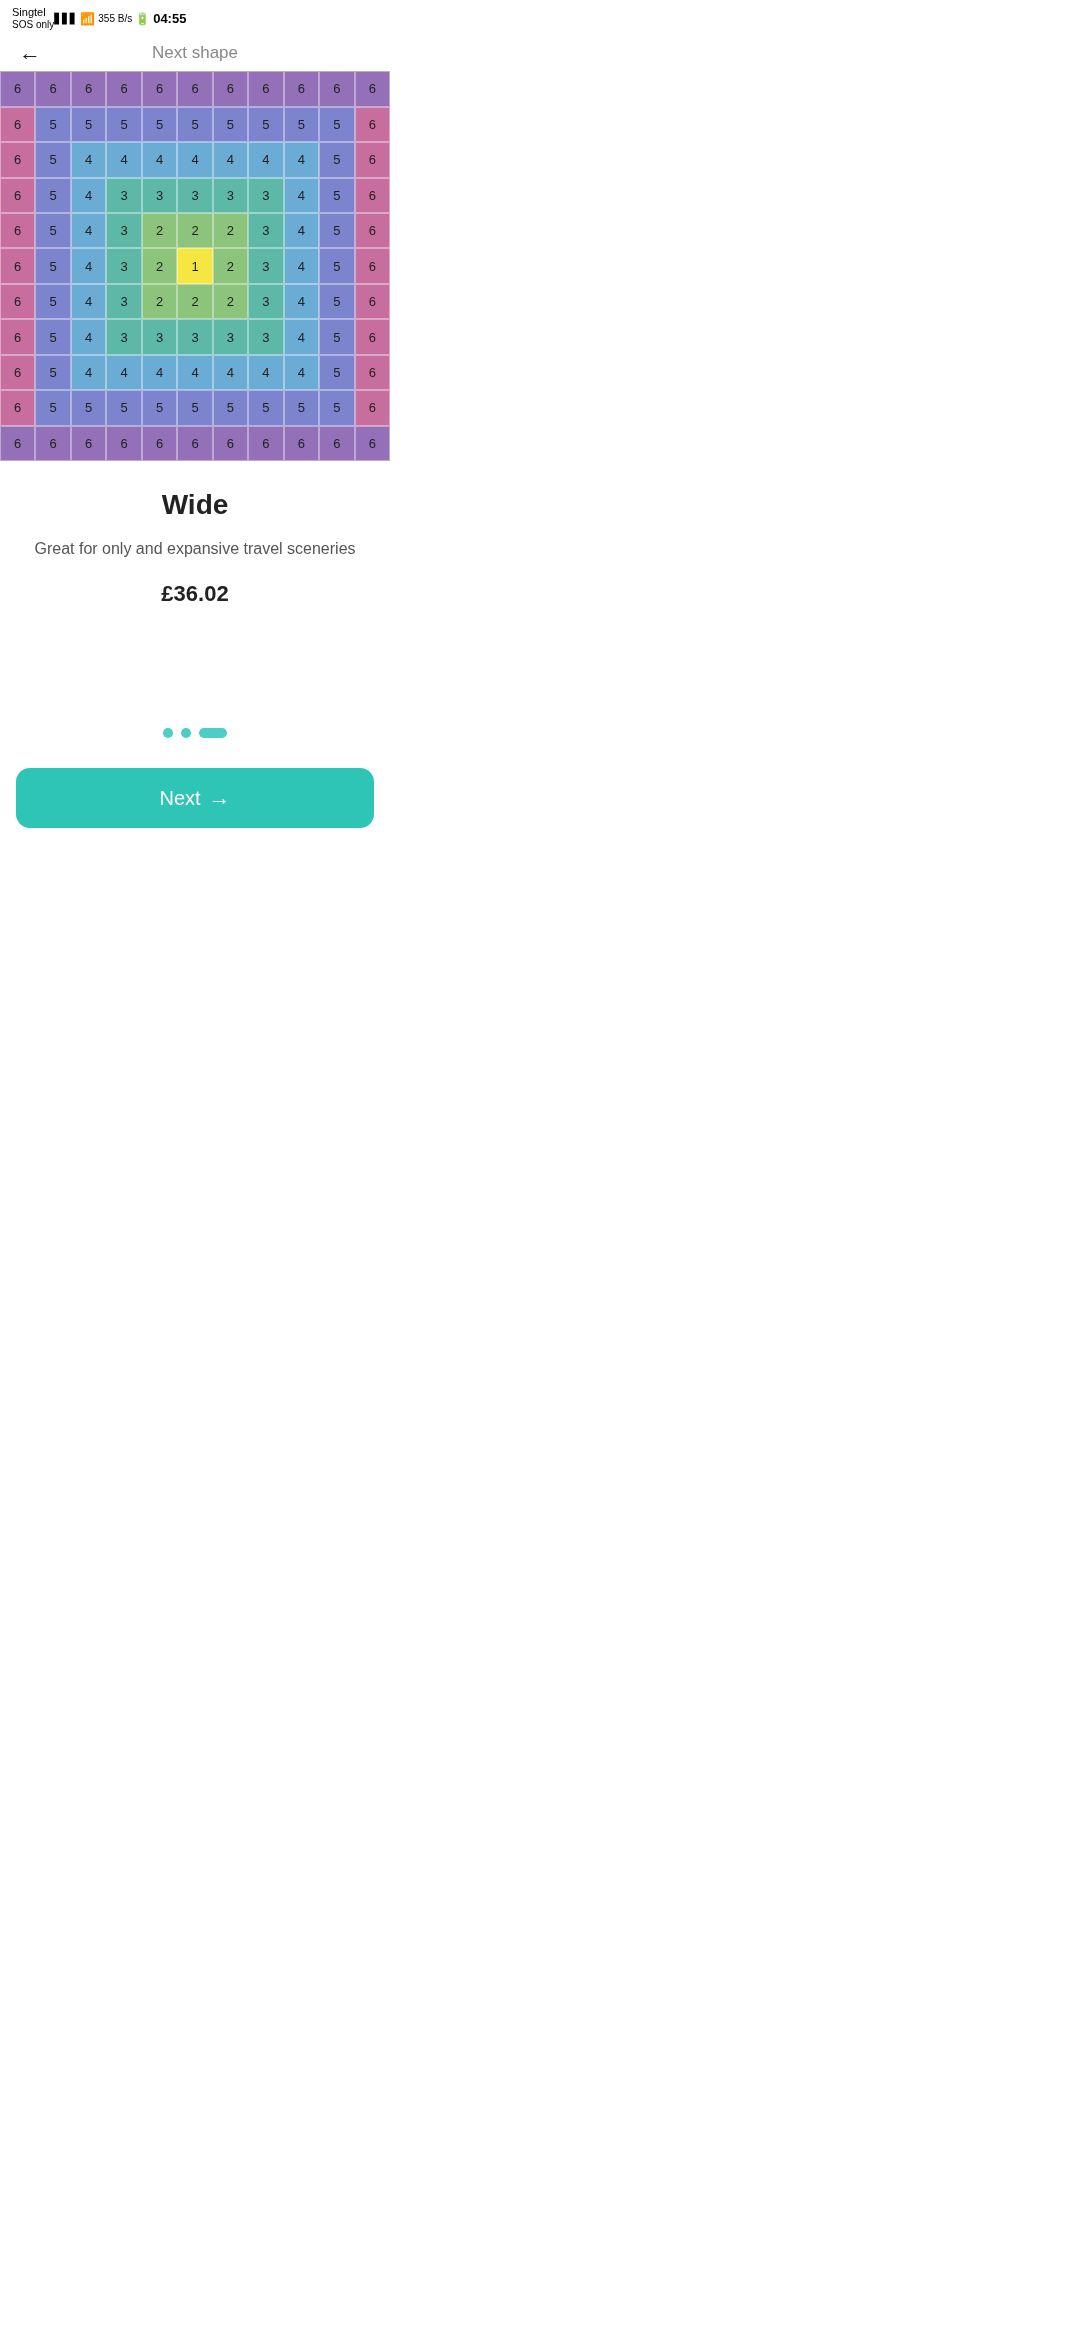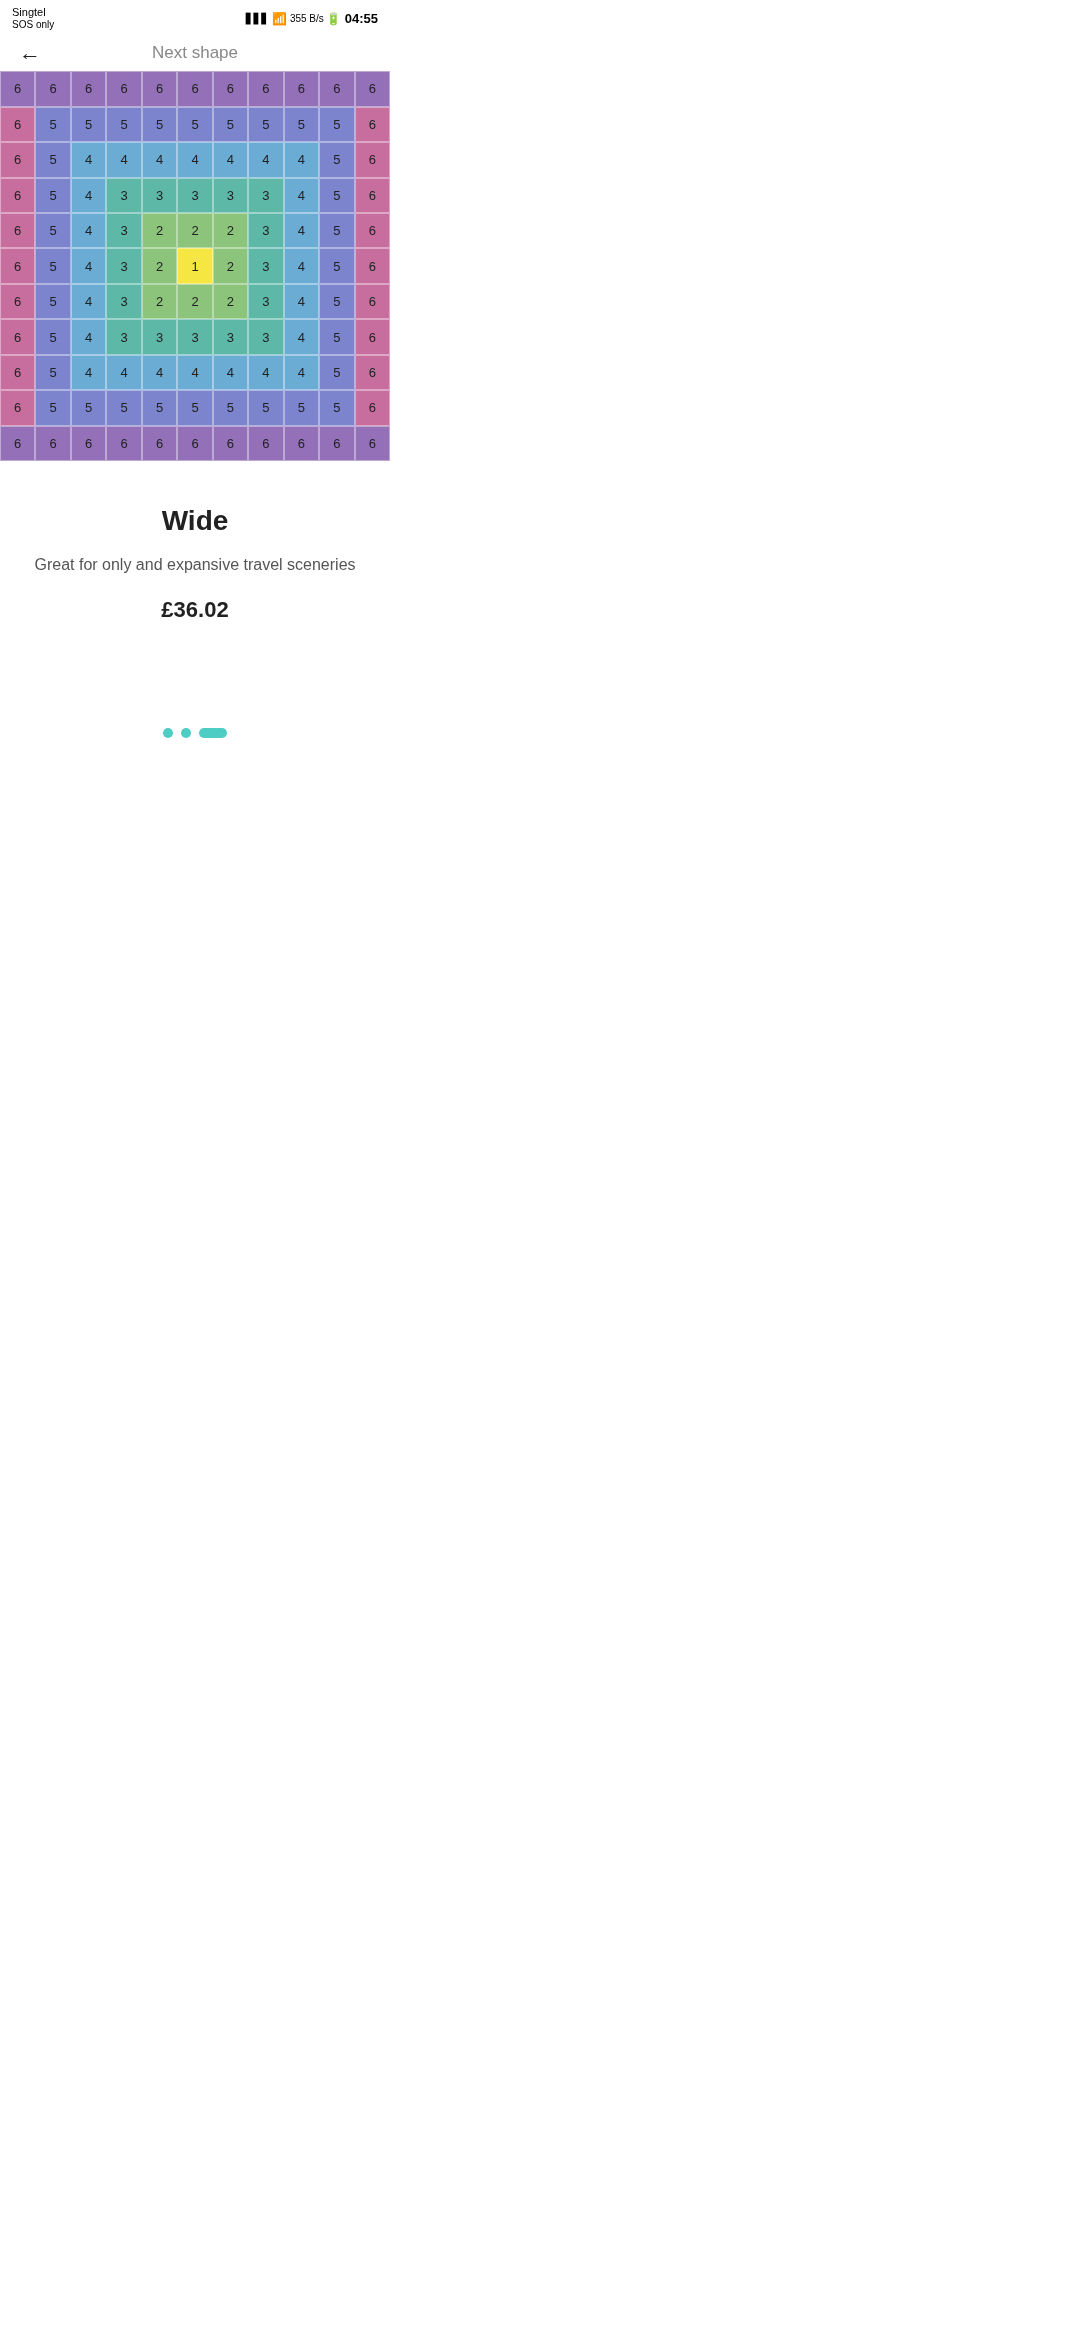--- a/index.html
+++ b/index.html
@@ -9,21 +9,20 @@
       min-height: 844px;
       background: #fff;
       font-family: -apple-system, BlinkMacSystemFont, 'Segoe UI', sans-serif;
       overflow-x: hidden;
       position: relative;
     }
 
     
     .status-bar {
       display: flex;
-      justify-content: space-between;
       align-items: center;
       padding: 6px 12px 4px;
       font-size: 11px;
       font-weight: 500;
       background: #fff;
     }
     .status-left { display: flex; flex-direction: column; line-height: 1.2; }
     .status-right { display: flex; align-items: center; gap: 3px; font-size: 11px; }
 
     
@@ -68,21 +67,21 @@
       align-items: center;
       justify-content: center;
       font-size: 13px;
       font-weight: 500;
       color: #222;
       border: 0.5px solid rgba(255,255,255,0.4);
     }
 
     
     .info-section {
-      padding: 44px 24px 0;
+      padding: 28px 24px 0;
       text-align: center;
     }
     .book-shape-title {
       font-size: 28px;
       font-weight: 700;
       color: #222;
       margin-bottom: 16px;
     }
     .book-shape-desc {
       font-size: 16px;
@@ -312,14 +311,18 @@
     <div class="book-shape-desc">Great for only and expansive travel sceneries</div>
     <div class="book-shape-price">£36.02</div>
   </div>
 
   <div class="dots-container">
     <div class="dot"></div>
     <div class="dot"></div>
     <div class="dot-active"></div>
   </div>
 
+  <button class="next-btn">
+    <span class="next-label">Next</span>
+    <span class="next-arrow">→</span>
+  </button>
 
 </div>
 
 </body></html>

